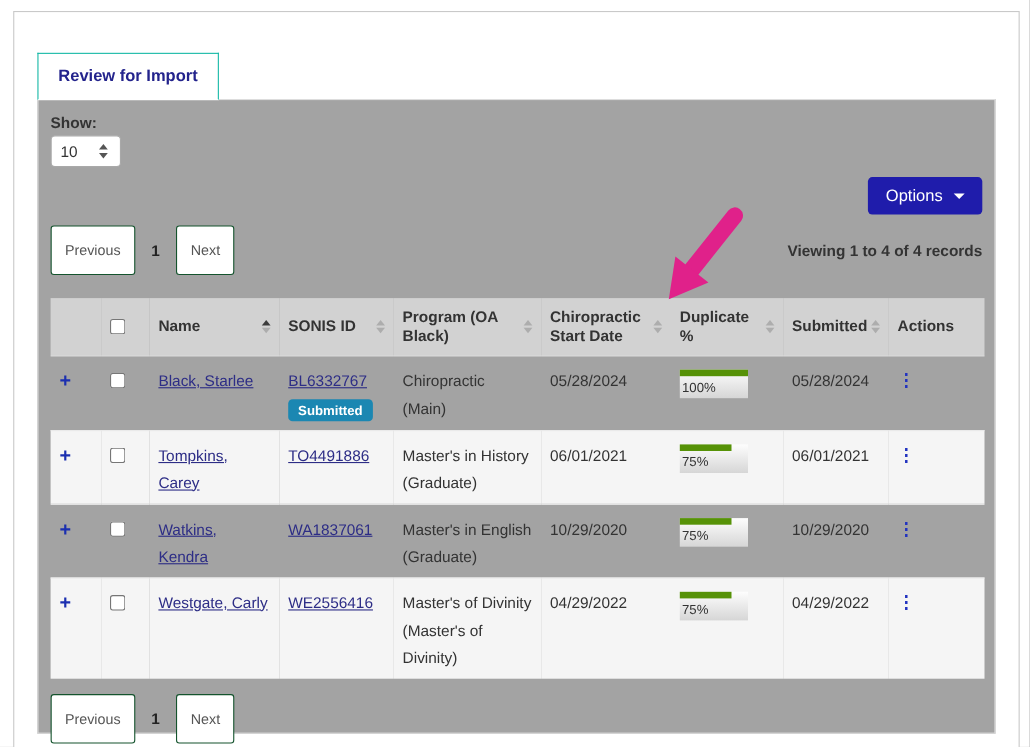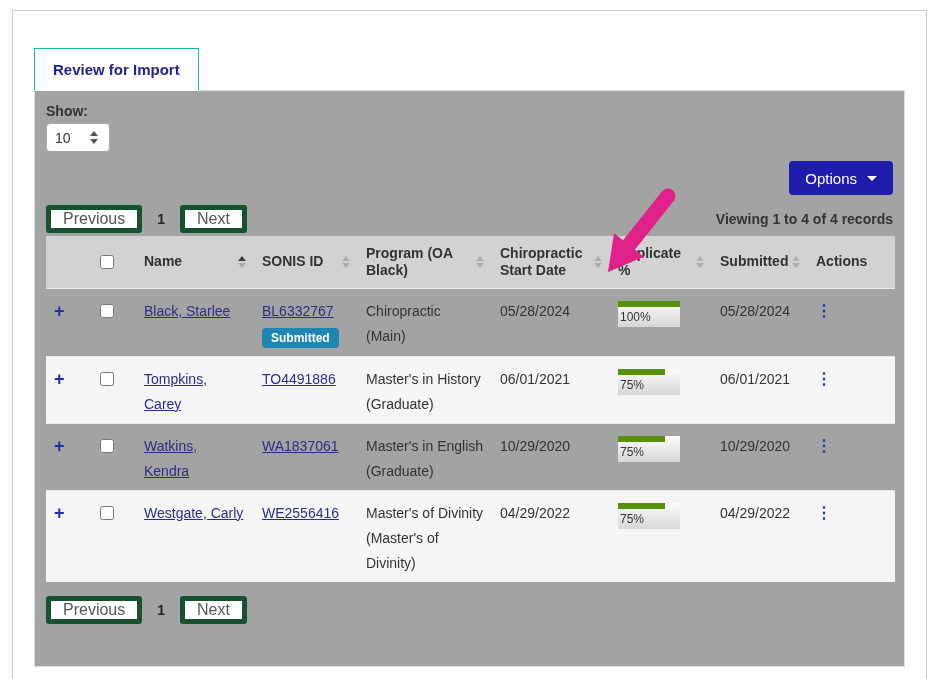--- a/index.html
+++ b/index.html
@@ -44,27 +44,27 @@
     background:#1f1cab; color:#fff; border:none; border-radius:4px; height:34px;
     padding:0 16px; font-size:15px; display:flex; align-items:center; gap:10px; cursor:pointer;
     font-family:"Liberation Sans", sans-serif;
     text-align:center;
   }
   .caret-dn { width:0;height:0;border-left:5px solid transparent;border-right:5px solid transparent;border-top:5px solid #fff; }
   
   .pagerow { display:flex; justify-content:space-between; align-items:center; margin-top:10px; }
   .pager { display:flex; align-items:center; }
   .page-btn {
-    border:5px solid #14532d; background:#fff; border-radius:3px; padding:0 12px;
-    font-size:16px; color:#555; cursor:pointer; font-family:"Liberation Sans", sans-serif;
+    border:1px solid #14532d; background:#fff; border-radius:3px; padding:14px 12px;
+    font-size:13px; color:#555; cursor:pointer; font-family:"Liberation Sans", sans-serif;
   }
   .page-num { font-weight:700; margin:0 15px; color:#222; }
   .viewing { font-weight:700; color:#333; }
   
-  table { width:100%; border-collapse:collapse; margin-top:3px; table-layout:fixed; }
+  table { width:100%; border-collapse:collapse; margin-top:21px; table-layout:fixed; }
   thead th {
     background:#d2d2d2; font-size:14px; font-weight:700; text-align:left;
     padding:6px 8px; height:52px; vertical-align:middle; line-height:17px;
   }
   .hwrap { display:flex; align-items:center; justify-content:space-between; gap:4px; }
   .sort { display:flex; flex-direction:column; gap:2px; flex:none; }
   .tri-up { width:0;height:0;border-left:4px solid transparent;border-right:4px solid transparent;border-bottom:5px solid #adadad; }
   .tri-dn { width:0;height:0;border-left:4px solid transparent;border-right:4px solid transparent;border-top:5px solid #adadad; }
   .tri-up.on { border-bottom-color:#3c3c3c; }
   tbody td {

